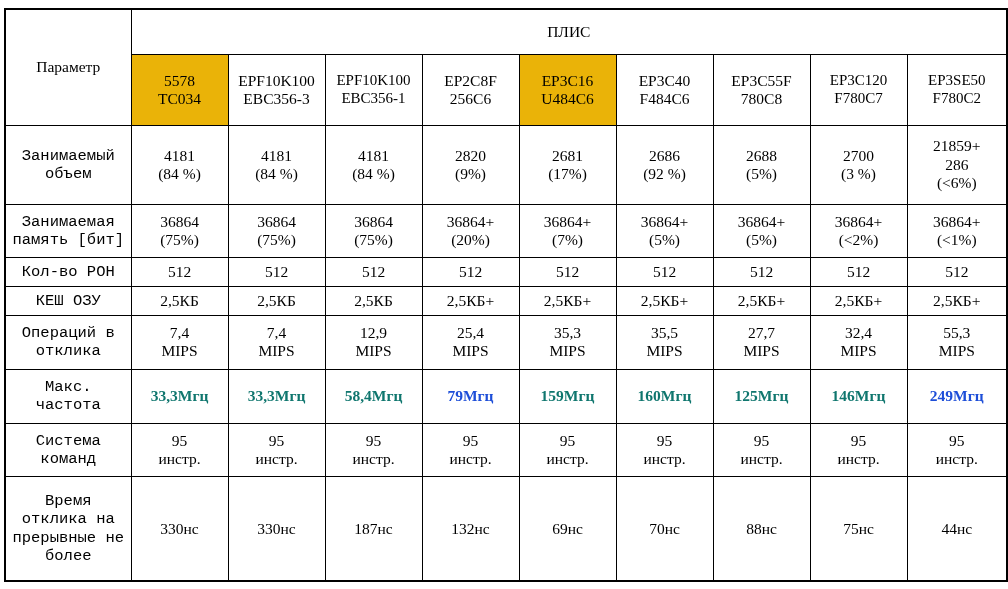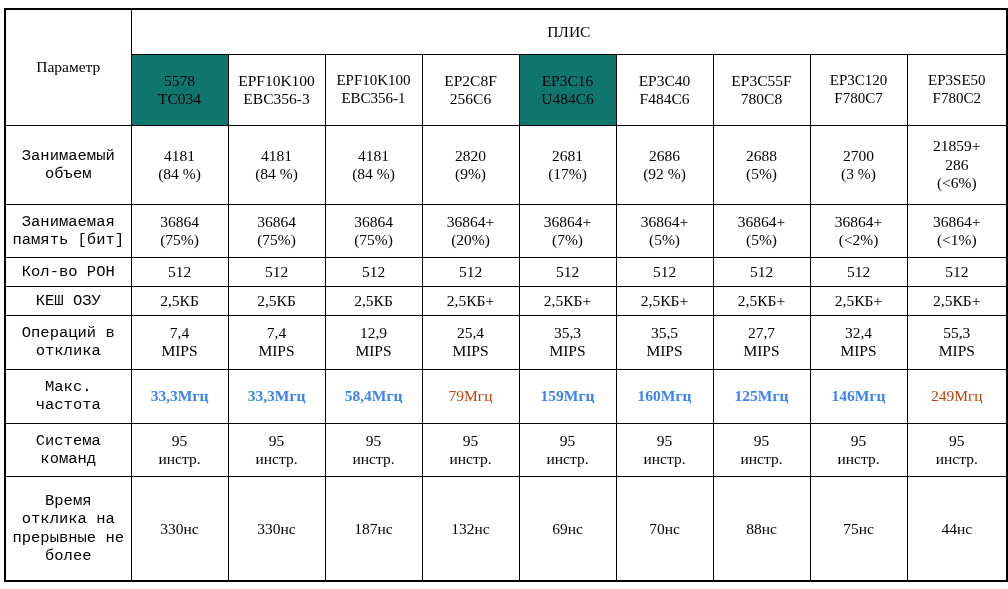--- a/index.html
+++ b/index.html
@@ -73,32 +73,32 @@
   }
 
   
   .dev-head {
     font-weight: bold;
     font-size: 14.5px;
     line-height: 1.25;
     height: 68px;
   }
   .dev-head.plain { font-weight: normal; font-size: 15px; }
-  .dev-head.hl { background: #0f766e; }
+  .dev-head.hl { background: #eab308; }
 
   
   td.hl-col { background: #e2efda; }
 
   
   .freq-red {
-    color: #3b82f6;
+    color: #0f766e;
     font-weight: bold;
     font-size: 15.5px;
   }
-  .freq-black { color: #c2410c; font-weight: normal; }
+  .freq-black { color: #1d4ed8; font-weight: bold; }
 
   .nowrap { white-space: nowrap; }
   .two-line { white-space: pre-line; }
 </style>
 </head>
 <body>
 
 <div id="table-wrap">
   <table class="spec-table">
     <colgroup id="colgroup-spec">

